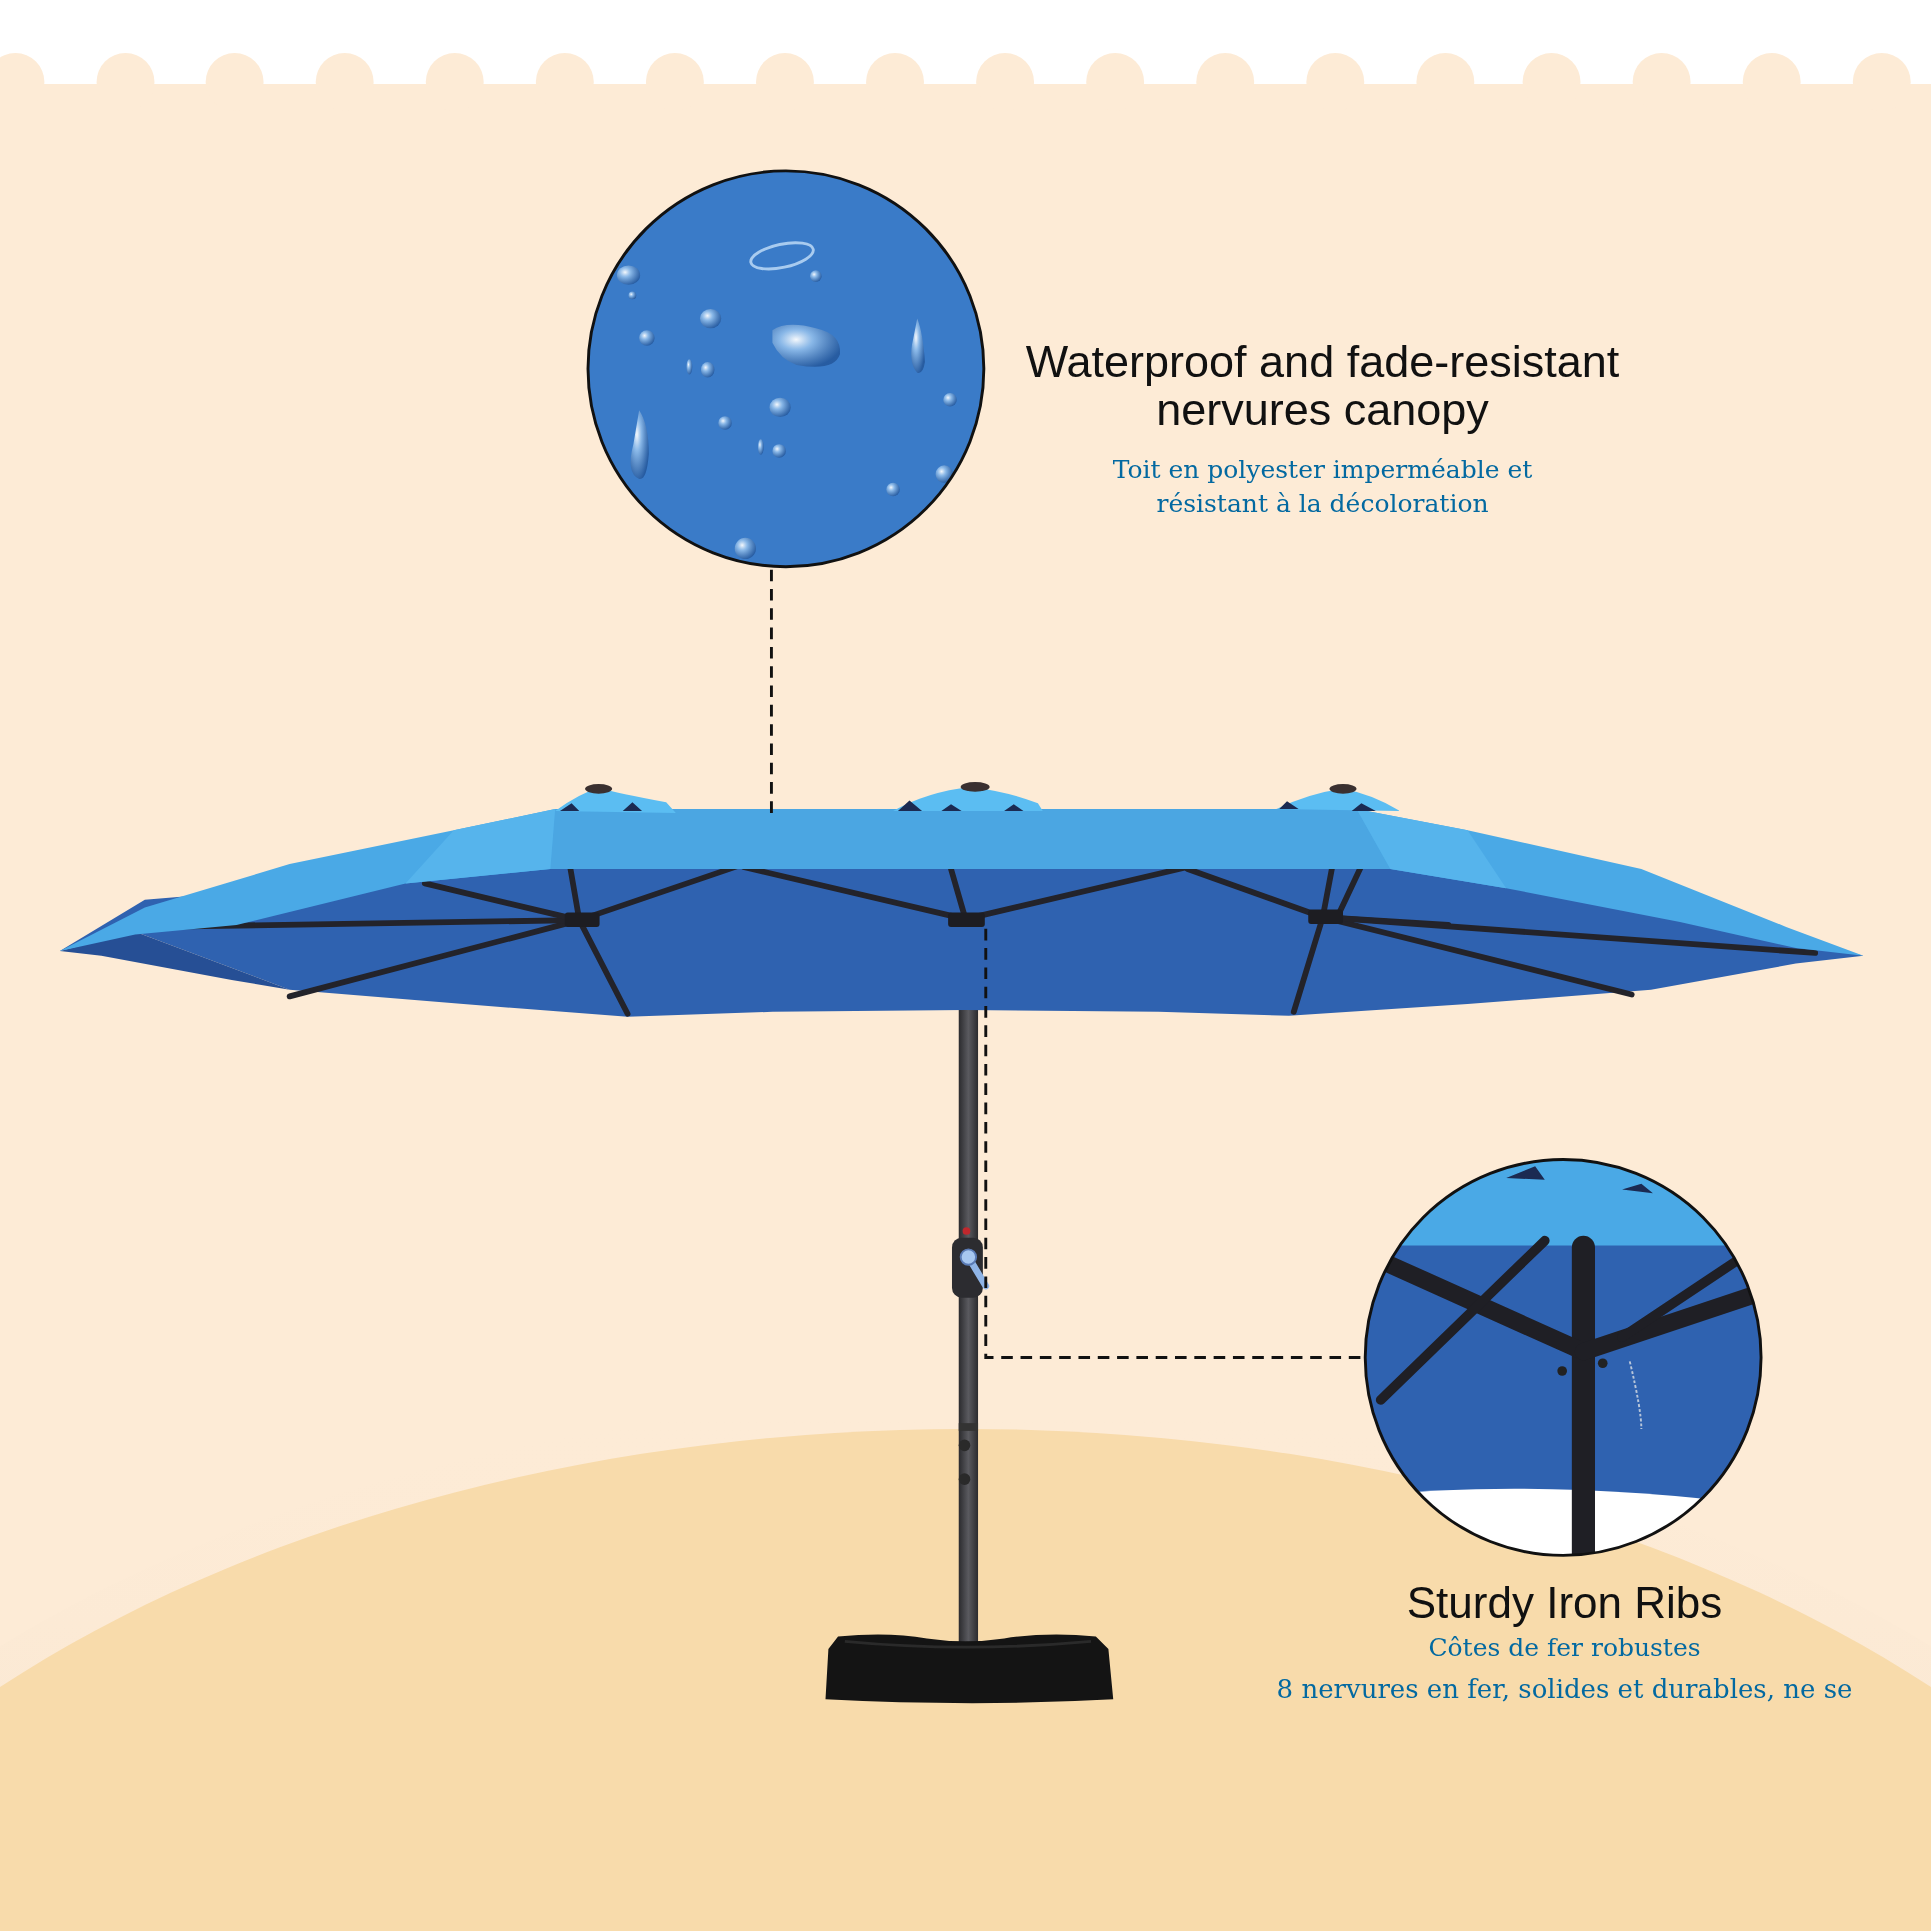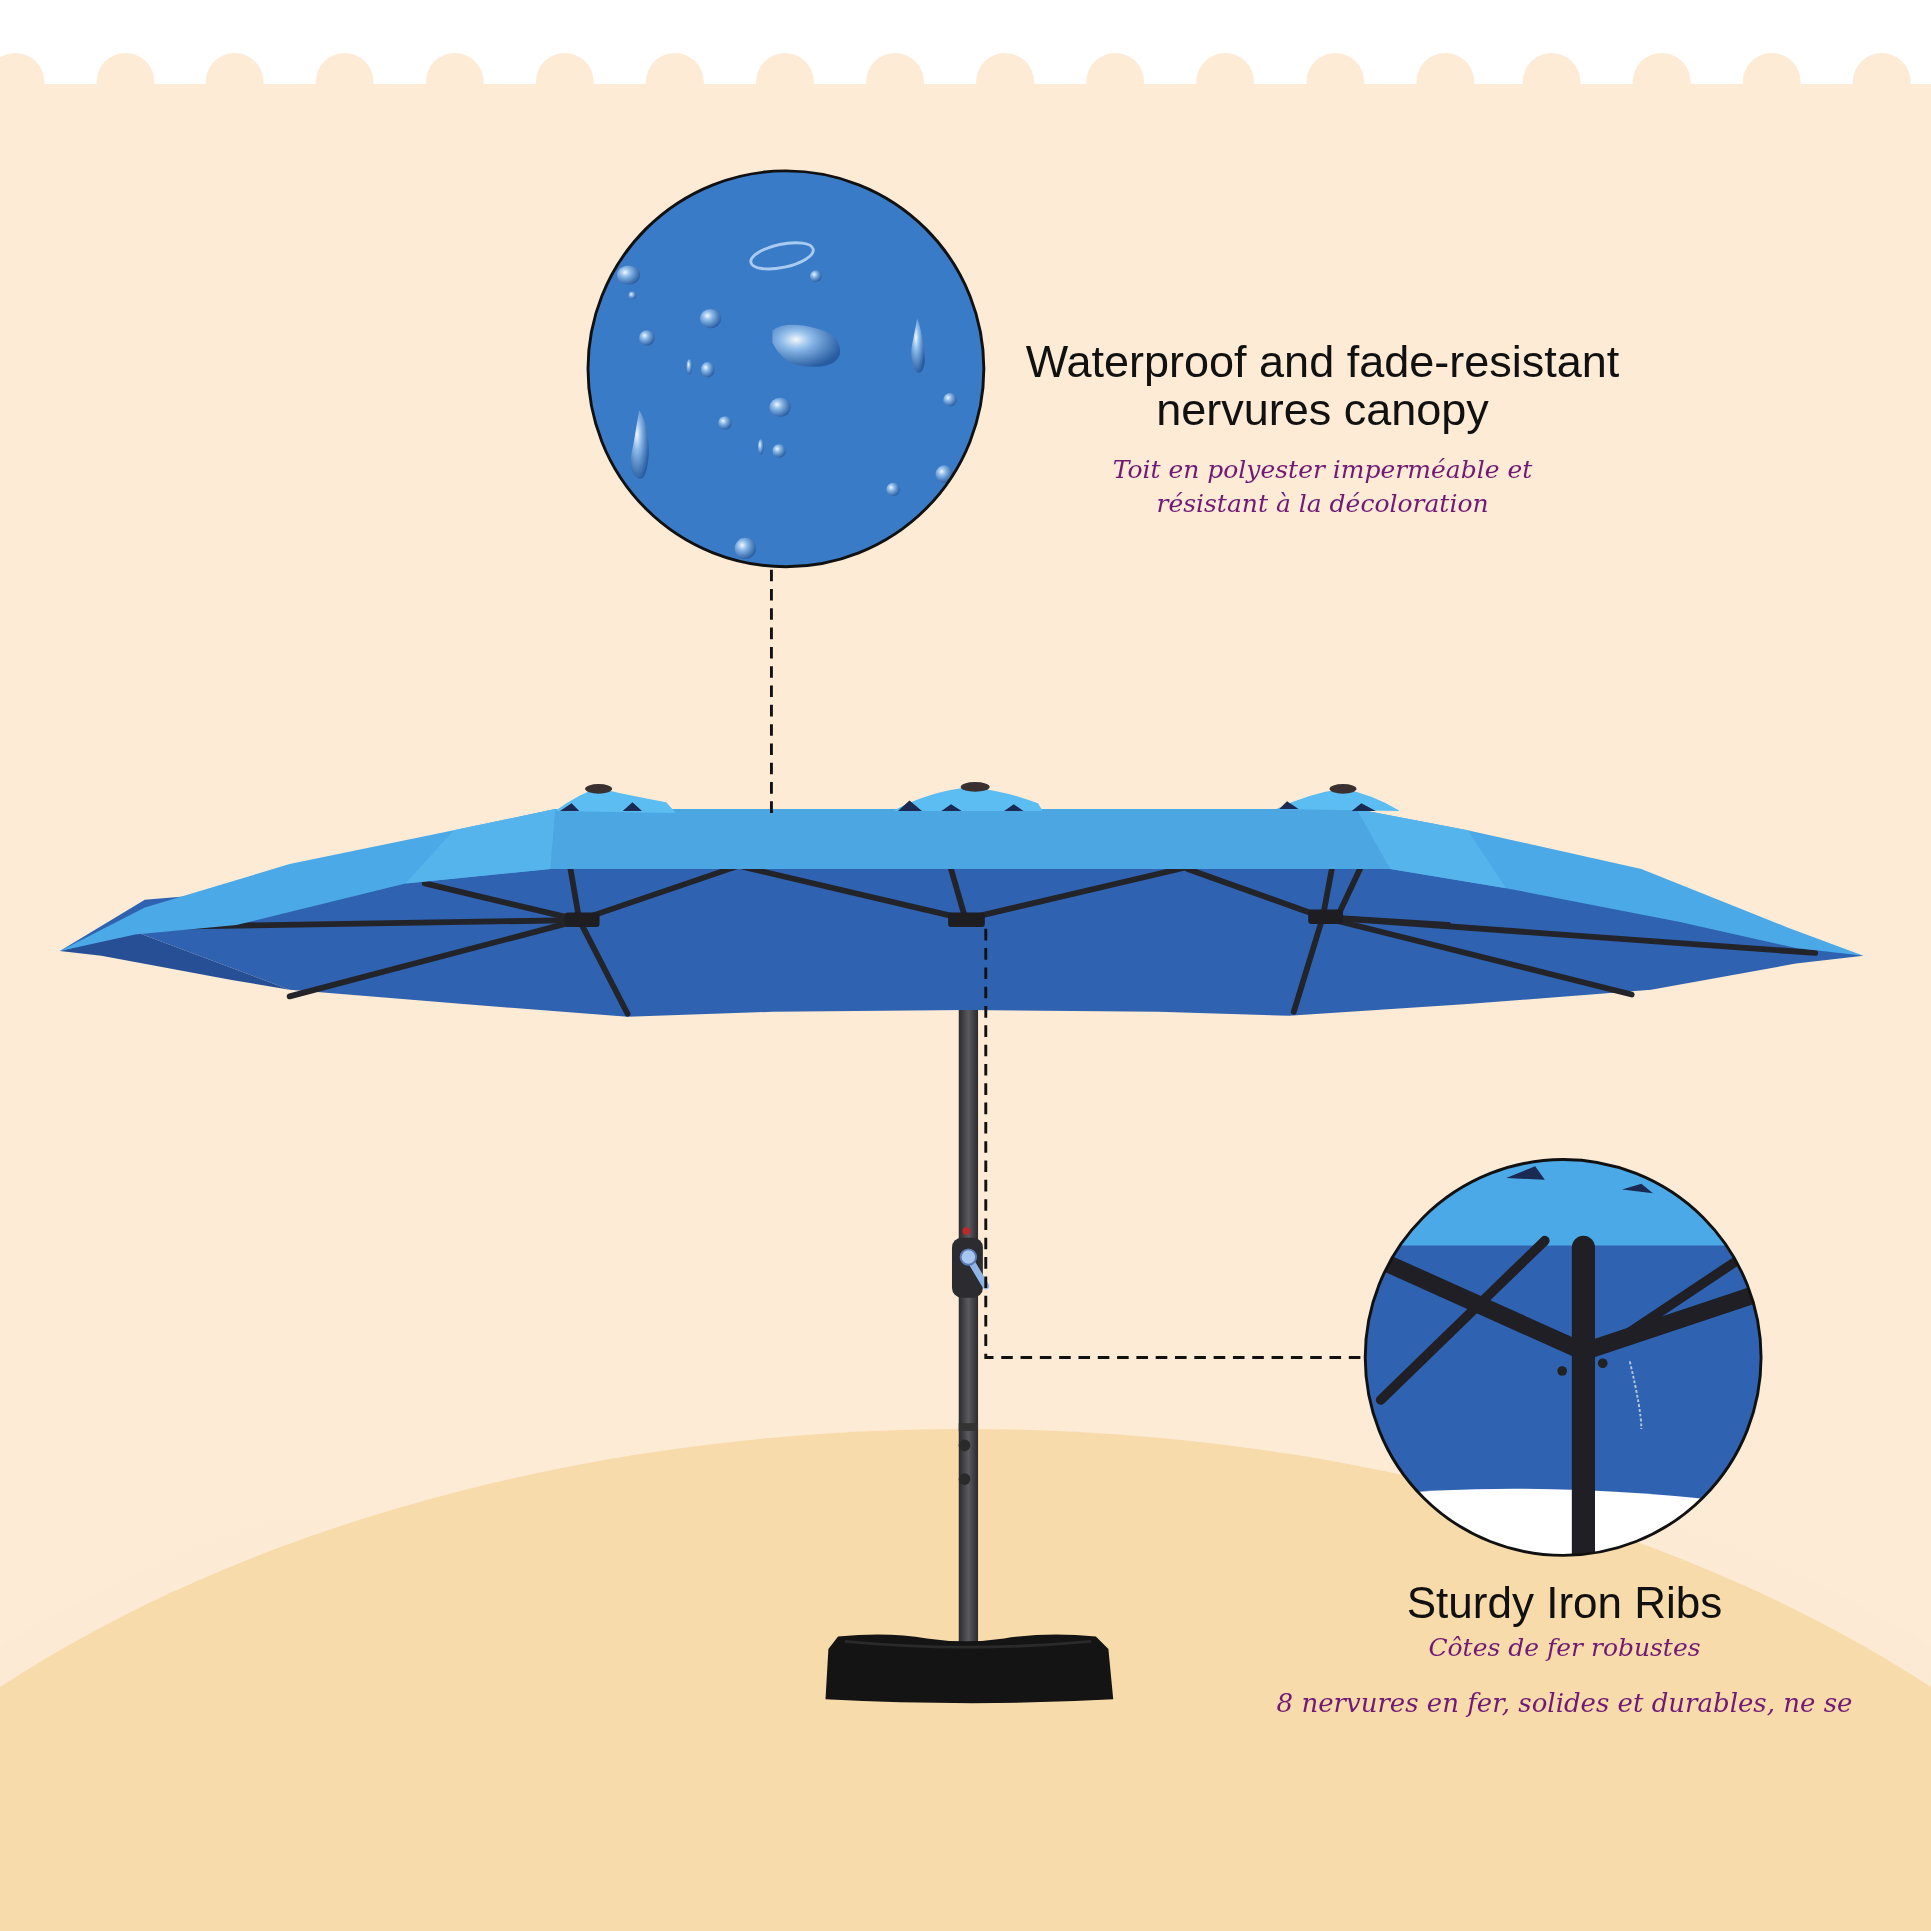--- a/index.html
+++ b/index.html
@@ -1,27 +1,27 @@
 <!DOCTYPE html>
 <html><head>
 <meta charset="utf-8">
 <style>
   html, body { margin: 0; padding: 0; }
   body { width: 1931px; height: 1931px; position: relative; overflow: hidden; background: #ffffff; font-family: "Liberation Sans", sans-serif; }
   #scene { position: absolute; left: 0; top: 0; width: 1931px; height: 1931px; }
   .text-block { position: absolute; text-align: center; color: #111111; }
   .en { font-family: "Liberation Sans", sans-serif; font-size: 45px; line-height: 48px; }
-  .fr { font-family: "DejaVu Serif", serif; font-style: italic; font-size: 25px; line-height: 34px; color: #701a75; }
+  .fr { font-family: "DejaVu Serif", serif; font-size: 25px; line-height: 34px; color: #0369a1; }
   #feature-1 { left: 975px; top: 338px; width: 695px; }
   #feature-1 .fr { margin-top: 19.3px; }
   #feature-2 { left: 1217px; top: 1579px; width: 695px; }
   #feature-2 .en.title { font-size: 44px; line-height: 48px; }
   #feature-2 .fr.sub { margin-top: 3.9px; }
   #feature-2 .en.desc { margin-top: 33px; font-size: 39px; line-height: 45px; }
-  #feature-2 .fr.desc { margin-top: 21px; font-size: 26px; line-height: 34px; }
+  #feature-2 .fr.desc { margin-top: 7px; font-size: 26px; line-height: 34px; }
   .line { display: block; }
 </style>
 </head>
 <body>
 
 <svg id="scene" viewBox="0 0 2000 2000" xmlns="http://www.w3.org/2000/svg">
   <defs>
     <clipPath id="clip-top-circle">
         <circle cx="814" cy="382" r="205"></circle>
       </clipPath>

